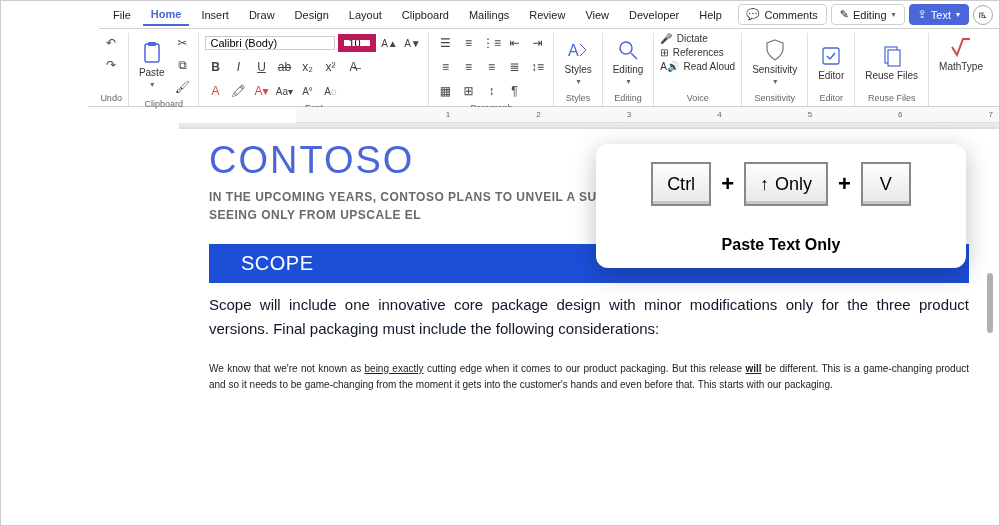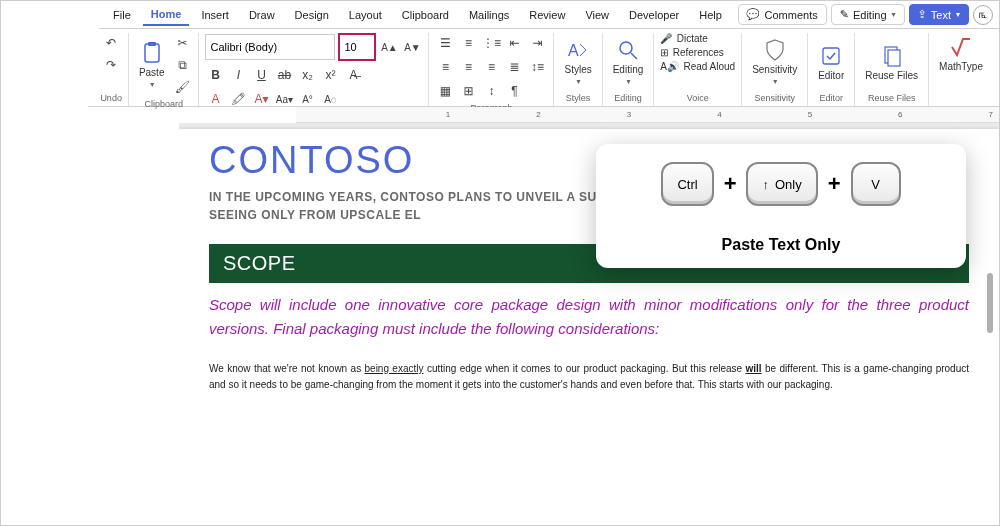--- a/index.html
+++ b/index.html
@@ -17,39 +17,39 @@
   .ribbon { display: flex; align-items: stretch; height: 78px; border-bottom: 1px solid #d0d0d0; padding: 4px 6px 0 6px; gap: 0; }
   .group { display: flex; flex-direction: column; align-items: center; padding: 0 6px; border-right: 1px solid #e0e0e0; }
   .group:last-child { border-right: none; gap: 40px; }
   .group-body { flex: 1; display: flex; align-items: center; gap: 4px; }
   .group-label { font-size: 9px; color: #666; padding: 2px 0 3px 0; }
   .icon-btn { width: 20px; height: 20px; display: flex; align-items: center; justify-content: center; font-size: 12px; color: #444; cursor: pointer; border-radius: 2px; }
   .big-btn { display: flex; flex-direction: column; align-items: center; justify-content: center; gap: 2px; padding: 2px 4px; cursor: pointer; font-size: 10px; color: #333; }
   .big-btn svg, .big-btn .bi { width: 24px; height: 24px; }
   .col { display: flex; flex-direction: column; gap: 2px; align-items: flex-start; }
   .row { display: flex; gap: 3px; align-items: center; }
-  .font-select { font-size: 11px; height: 14px; border: 1px solid #ccc; padding: 12px 4px; width: 130px; }
-  .size-select { font-size: 11px; height: 28px; border: 2px solid #be185d; padding: 0 4px; width: 38px; }
+  .font-select { font-size: 11px; height: 14px; border: 1px solid #ccc; padding: 0 4px; width: 130px; }
+  .size-select { font-size: 11px; height: 18px; border: 6px solid #be185d; padding: 0 4px; width: 38px; }
   .sm { font-size: 10px; }
   .chev { font-size: 8px; color: #666; margin-left: 1px; }
   
   .ruler { height: 16px; background: #f8f8f8; border-bottom: 1px solid #ddd; font-size: 8px; color: #666; display: flex; align-items: center; padding-left: 150px; gap: 80px; letter-spacing: 6px; }
   
   .doc-area { flex: 1; background: #eaeaea; overflow: hidden; position: relative; display: flex; justify-content: center; }
   .page { width: 820px; background: #fff; margin-top: 6px; padding: 10px 30px; box-shadow: 0 0 4px rgba(0,0,0,0.15); }
   .h-strategy { font-size: 38px; font-weight: 400; color: #4a66d8; letter-spacing: 2px; margin-bottom: 6px; }
   .subtitle { font-size: 12px; color: #6a6a6a; letter-spacing: 0.5px; font-weight: 600; margin-bottom: 20px; line-height: 1.5; }
-  .bar-heading { background: #14532d; color: #fff; font-size: 20px; font-weight: 500; padding: 8px 14px; margin-bottom: 10px; letter-spacing: 0.5px; }
-  .scope-body { font-size: 15px; font-style: italic; color: #a21caf; line-height: 1.6; text-align: justify; margin-bottom: 20px; }
+  .bar-heading { background: #1d4ed8; color: #fff; font-size: 20px; font-weight: 500; padding: 8px 32px; margin-bottom: 10px; letter-spacing: 0.5px; }
+  .scope-body { font-size: 15px; color: #0f172a; line-height: 1.6; text-align: justify; margin-bottom: 20px; }
   .goals-body { font-size: 10px; color: #222; line-height: 1.55; text-align: justify; }
   .ul { text-decoration: underline; }
   
   .kb-overlay { position: absolute; top: 144px; right: 34px; width: 370px; background: #fff; border-radius: 12px; box-shadow: 0 6px 24px rgba(0,0,0,0.25); padding: 18px 20px 14px 20px; text-align: center; z-index: 50; }
   .kb-row { display: flex; align-items: center; justify-content: center; gap: 10px; margin-bottom: 10px; }
-  .key { display: inline-flex; align-items: center; justify-content: center; gap: 6px; min-width: 50px; height: 44px; padding: 0 14px; border: 2px solid #888; border-radius: 12px; background: linear-gradient(#fdfdfd,#e8e8e8); font-size: 13px; font-weight: 500; box-shadow: inset 0 -3px 0 rgba(0,0,0,0.15); }
+  .key { display: inline-flex; align-items: center; justify-content: center; gap: 6px; min-width: 50px; height: 44px; padding: 0 14px; border: 2px solid #888; border-radius: 0; background: linear-gradient(#fdfdfd,#e8e8e8); font-size: 18px; font-weight: 500; box-shadow: inset 0 -3px 0 rgba(0,0,0,0.15); }
   .plus { font-size: 22px; font-weight: 600; }
   .kb-label { font-size: 16px; font-weight: 700; margin-top: 30px; }
   .scroll-ind { position: absolute; right: 6px; top: 150px; width: 6px; height: 60px; background: #b0b0b0; border-radius: 3px; }
   .voice-item { display:flex; align-items:center; gap:4px; font-size:10px; color:#333; cursor:pointer; }
 </style>
 </head>
 <body>
 
 <div class="app">
 

